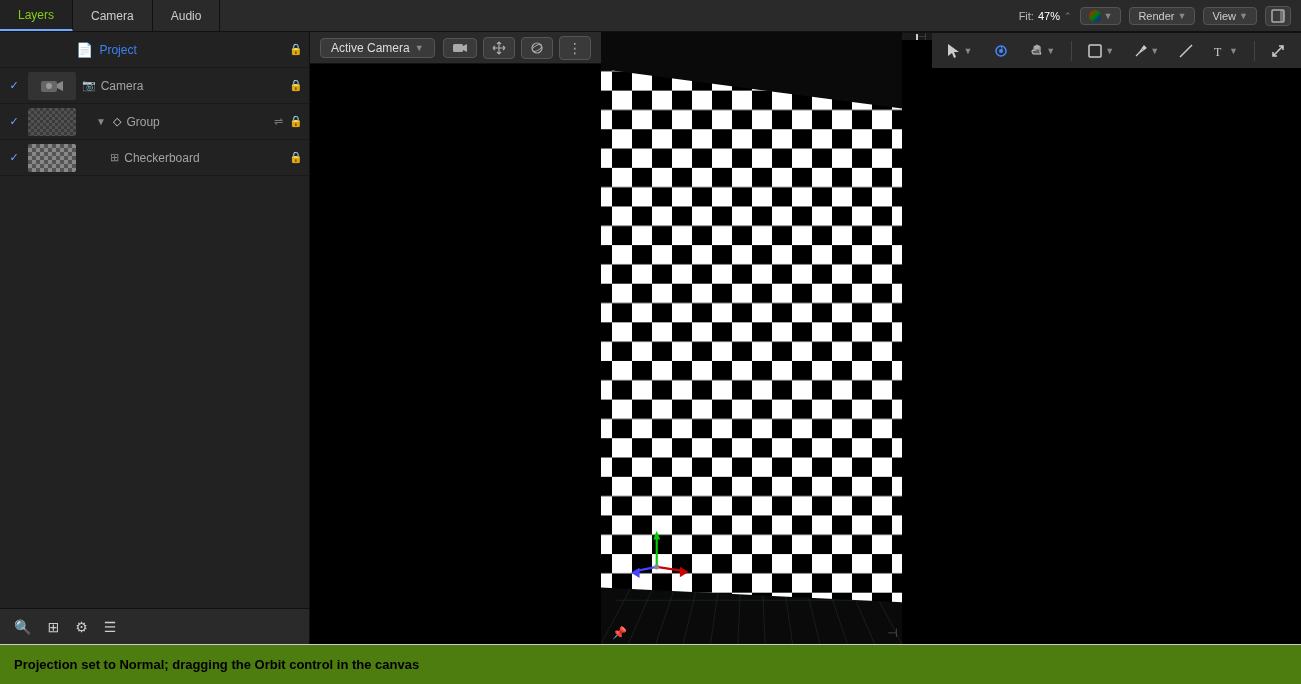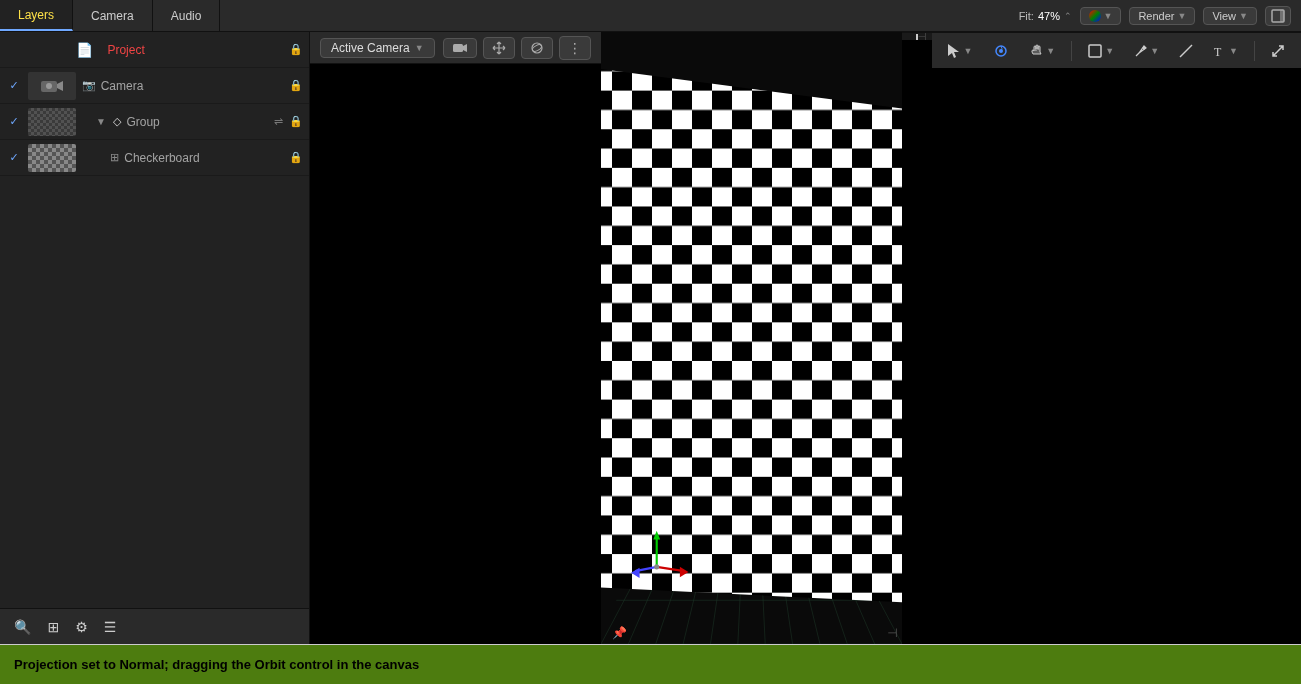--- a/index.html
+++ b/index.html
@@ -32,21 +32,21 @@
       display: flex;
       align-items: center;
       padding: 0 18px;
       cursor: pointer;
       font-size: 12px;
       color: #ccc;
       border-right: 1px solid #111;
       height: 100%;
     }
     .tab.active {
-      color: #fde047;
+      color: #84cc16;
       background: #222;
       border-bottom: 2px solid #6fa8ff;
     }
     .top-bar-right {
       margin-left: auto;
       display: flex;
       align-items: center;
       gap: 8px;
       padding-right: 10px;
     }
@@ -176,22 +176,22 @@
       padding: 0 6px;
       border-bottom: 1px solid #1a1a1a;
     }
     .project-icon {
       font-size: 14px;
       color: #aaa;
       margin-left: 6px;
     }
     .project-name {
       font-size: 12px;
-      color: #ef4444;
-      margin-left: 14px;
+      color: #3b82f6;
+      margin-left: 6px;
       flex: 1;
     }
     .project-lock {
       color: #666;
       font-size: 11px;
     }
 
     
     .canvas-area {
       flex: 1;

